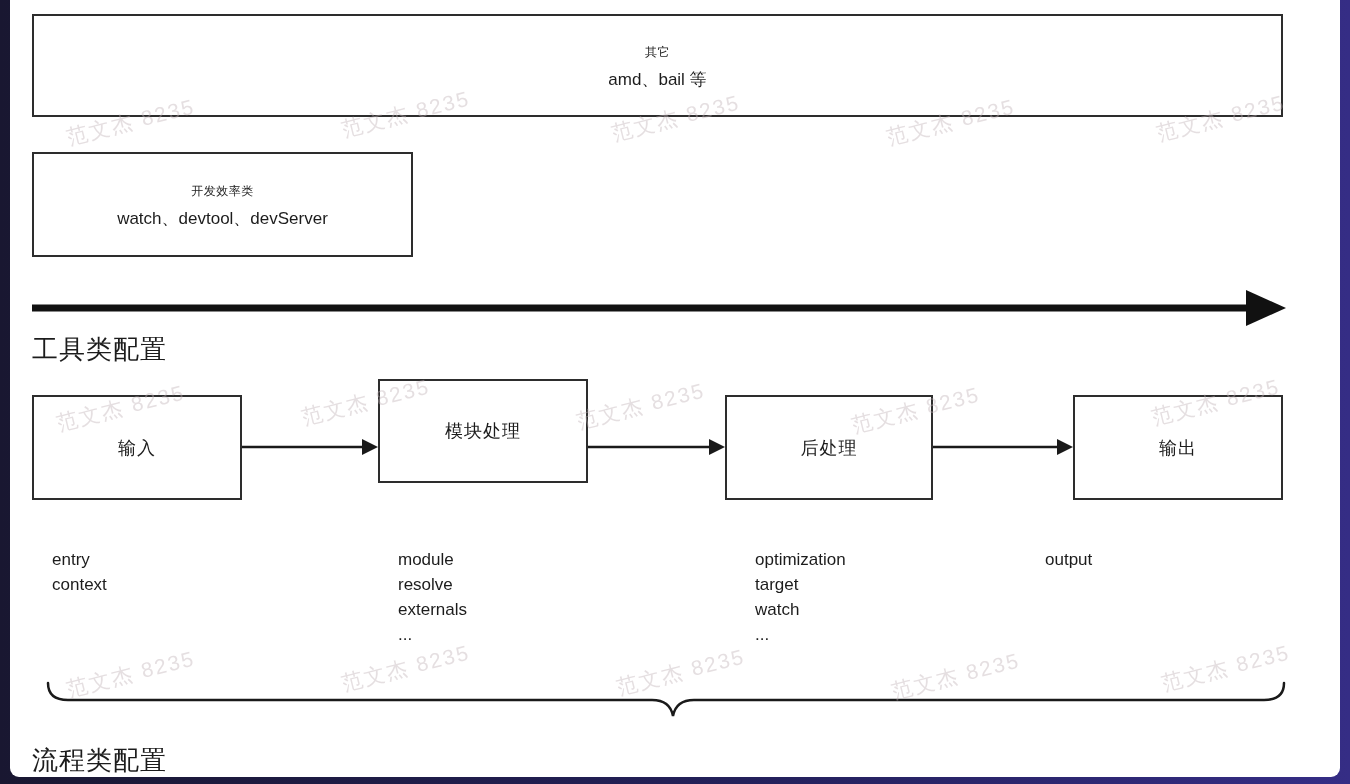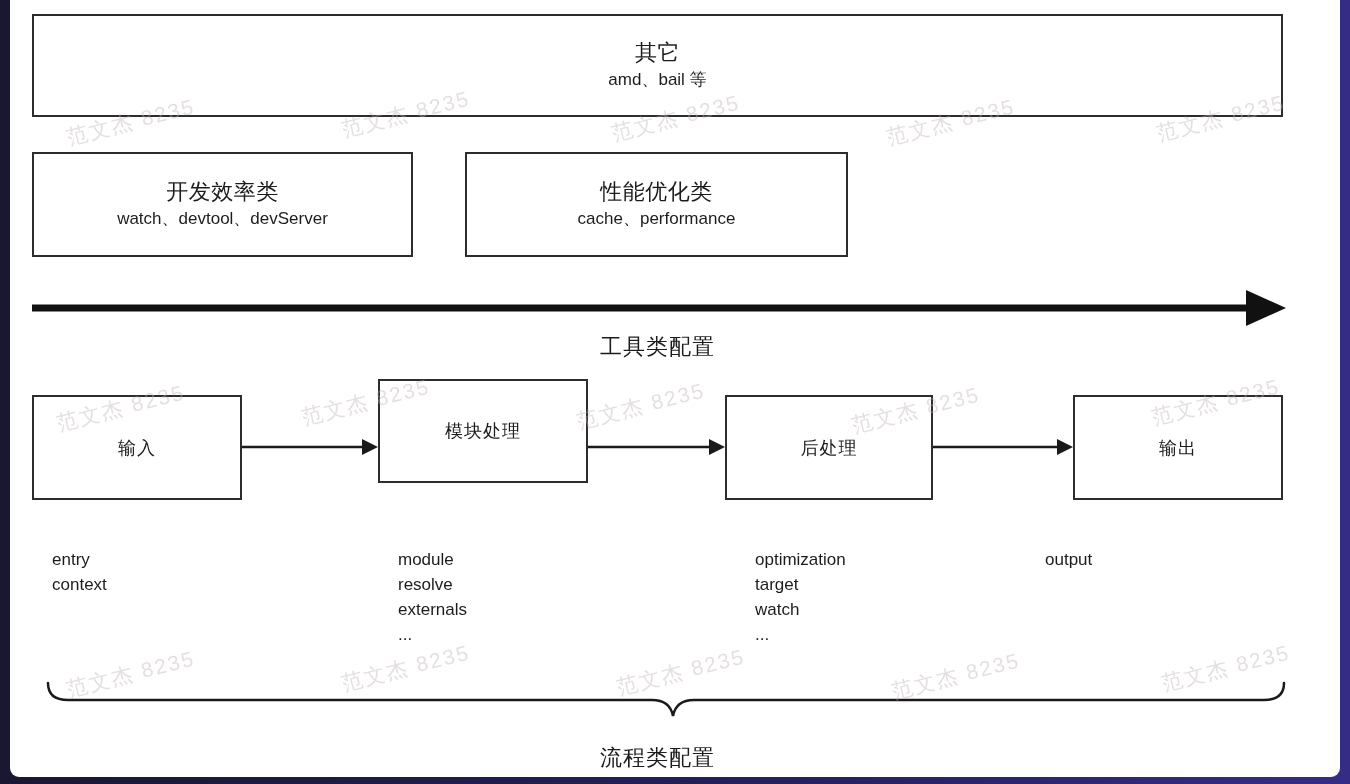--- a/index.html
+++ b/index.html
@@ -12,34 +12,34 @@
   .canvas{
     position:absolute;left:10px;top:0;width:1330px;height:777px;
     background:#ffffff;border-radius:0 0 9px 9px;overflow:hidden;
   }
   .connectors{position:absolute;left:0;top:0;pointer-events:none;z-index:1;}
   .box{
     position:absolute;border:2px solid #2d2d2d;background:transparent;
     display:flex;flex-direction:column;align-items:center;justify-content:center;
     text-align:center;z-index:2;box-sizing:border-box;
   }
-  .box .t{font-size:22px;line-height:27px;letter-spacing:.5px;}
+  .box .t{font-size:12px;line-height:27px;letter-spacing:.5px;}
   .box .s{font-size:17px;line-height:27px;}
   .b-other{left:22px;top:14px;width:1251px;height:103px;}
   .b-dev  {left:22px; top:152px;width:381px;height:105px;}
   .b-perf {left:455px;top:152px;width:383px;height:105px;}
   .b-log  {left:890px;top:152px;width:381px;height:105px;}
   .f-in   {left:22px;  top:395px;width:210px;height:105px;}
   .f-mod  {left:368px; top:379px;width:210px;height:104px;}
   .f-post {left:715px; top:395px;width:208px;height:105px;}
   .f-out  {left:1063px;top:395px;width:210px;height:105px;}
   .f-label{font-size:18px;letter-spacing:1px;}
   .axis-label{
-    position:absolute;left:22px;width:1251px;text-align:center;
-    font-size:22px;letter-spacing:1px;z-index:2;
+    position:absolute;left:22px;width:1251px;
+    font-size:26px;letter-spacing:1px;z-index:2;
   }
   .axis-tools{top:332px;}
   .axis-process{top:743px;}
   .opts{position:absolute;font-size:17px;line-height:25px;z-index:2;}
   .o-1{left:42px;  top:547px;}
   .o-2{left:388px; top:547px;}
   .o-3{left:745px; top:547px;}
   .o-4{left:1035px;top:547px;}
   .credit{
     position:absolute;right:5px;top:754px;font-size:17px;color:#b91c1c;
@@ -80,24 +80,20 @@
   </svg>
 
   <div class="box b-other">
     <div class="t">其它</div>
     <div class="s">amd、bail 等</div>
   </div>
 
   <div class="box b-dev">
     <div class="t">开发效率类</div>
     <div class="s">watch、devtool、devServer</div>
-  </div>
-  <div class="box b-perf">
-    <div class="t">性能优化类</div>
-    <div class="s">cache、performance</div>
   </div>
 
   <div class="axis-label axis-tools">工具类配置</div>
 
   <div class="box f-in">
     <div class="f-label">输入</div>
   </div>
   <div class="box f-mod">
     <div class="f-label">模块处理</div>
   </div>

